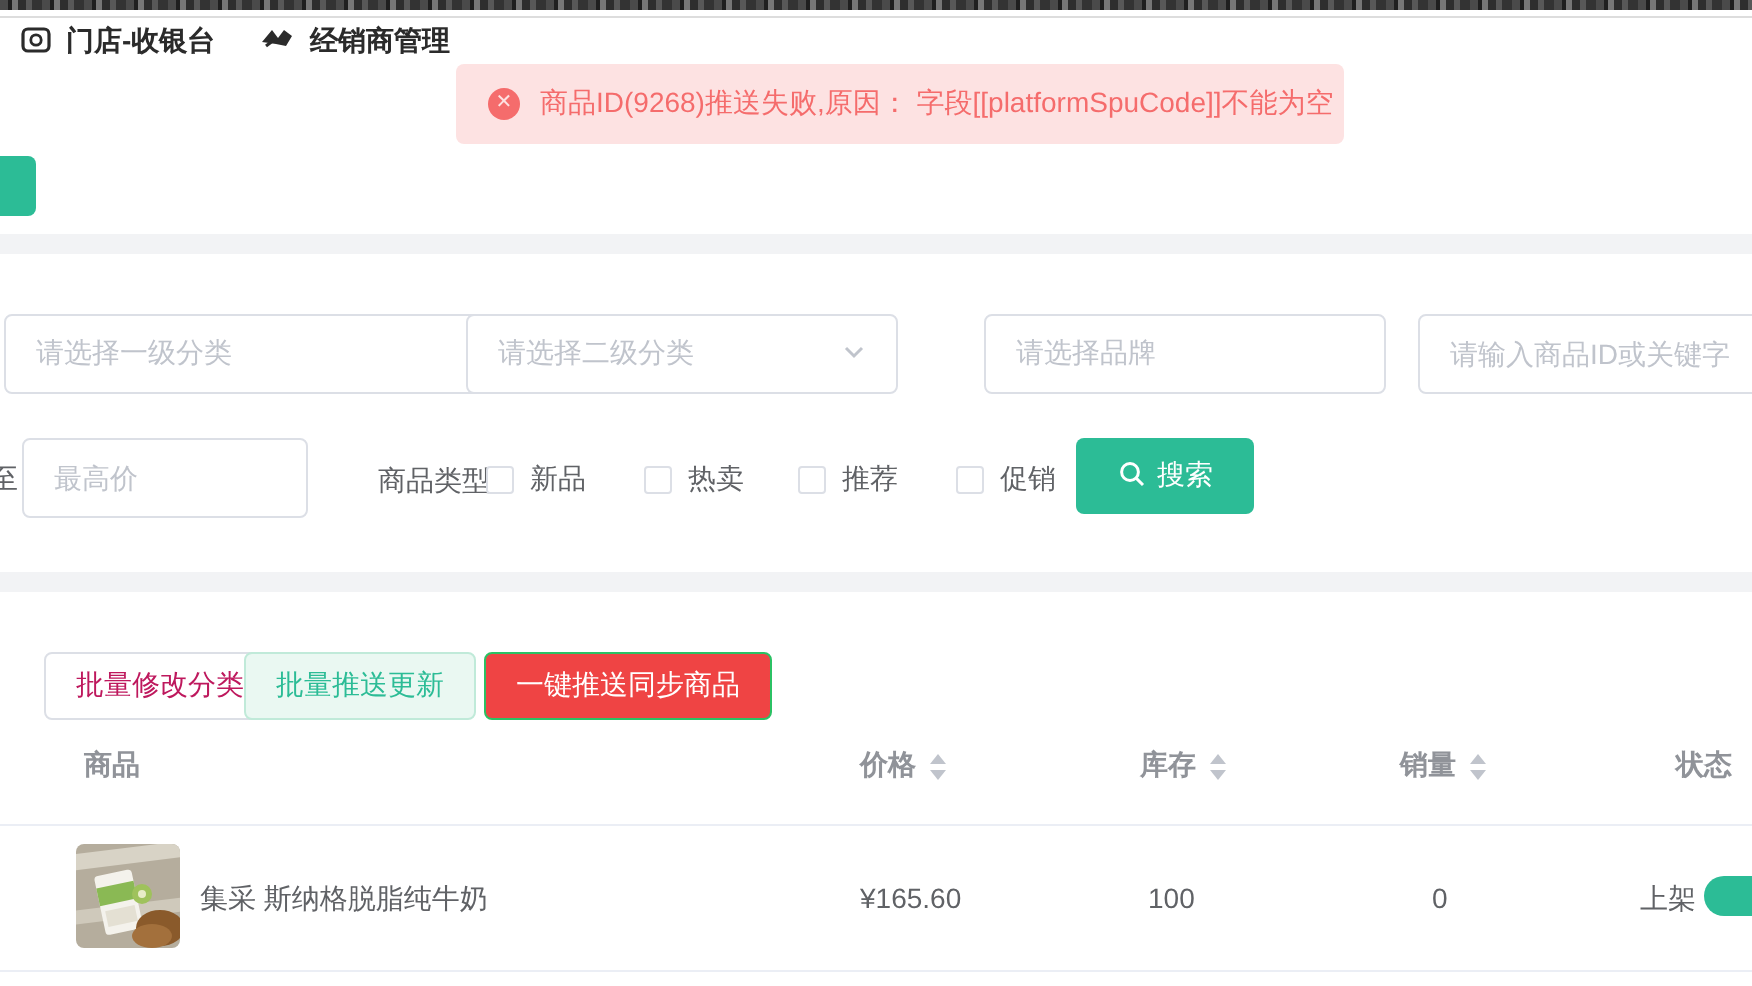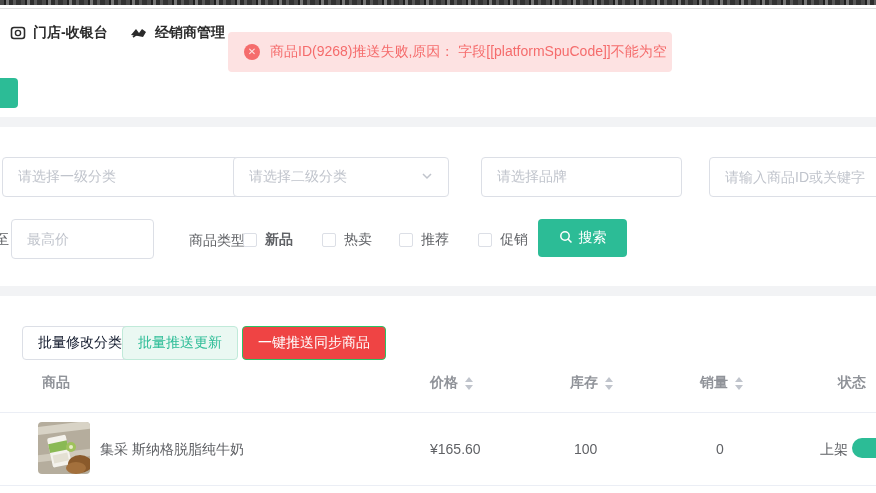--- a/index.html
+++ b/index.html
@@ -9,21 +9,21 @@
     font-family:"Liberation Sans","DejaVu Sans",sans-serif; font-size:14px; color:#303133;
   }
   
   .top-strip {
     position:absolute; left:0; top:0; width:876px; height:5px;
     background:repeating-linear-gradient(90deg,#4a4a4a 0 4px,#1f1f1f 4px 6px,#777 6px 9px,#2e2e2e 9px 13px,#585858 13px 16px,#333 16px 21px);
   }
   .top-strip-line { position:absolute; left:0; top:8px; width:876px; height:1px; background:#dddddd; }
 
   
-  .nav-item { position:absolute; top:24px; display:flex; align-items:center; gap:7px; font-weight:bold; color:#2b2b2b; cursor:pointer; }
+  .nav-item { position:absolute; top:12px; display:flex; align-items:flex-start; gap:7px; font-weight:bold; color:#2b2b2b; cursor:pointer; }
   .nav-item.first { left:10px; }
   .nav-item.second { left:130px; }
   .nav-item svg { display:block; }
 
   
   .toast {
     position:absolute; left:228px; top:32px; width:444px; height:40px;
     background:#fde2e2; border-radius:4px; display:flex; align-items:center; padding:0 16px; z-index:5;
   }
   .toast-icon {
@@ -41,46 +41,46 @@
   .band2 { top:286px; }
 
   
   .field {
     position:absolute; height:40px; border:1px solid #dcdfe6; border-radius:4px; background:#fff;
     display:flex; align-items:center; padding:0 15px; color:#c0c4cc; cursor:pointer;
   }
   .field .ph { flex:1; white-space:nowrap; overflow:hidden; }
   .sel1 { left:2px;   top:157px; width:260px; }
   .sel2 { left:233px; top:157px; width:216px; }
-  .sel3 { left:481px; top:157px; width:201px; }
+  .sel3 { left:492px; top:157px; width:201px; }
   .inp-keyword { left:709px; top:157px; width:200px; }
   input.plain {
     border:none; outline:none; width:100%; font-size:14px; color:#606266; background:transparent;
     font-family:"Liberation Sans","DejaVu Sans",sans-serif;
   }
   input.plain::placeholder { color:#c0c4cc; }
   .range-to { position:absolute; left:-5px; top:231px; color:#606266; }
   .inp-max { left:11px; top:219px; width:143px; cursor:text; }
   .type-label { position:absolute; left:189px; top:232px; color:#606266; }
   .chk { position:absolute; top:231px; display:flex; align-items:center; gap:8px; color:#606266; cursor:pointer; }
   .chk .box { width:14px; height:14px; border:1px solid #dcdfe6; border-radius:2px; background:#fff; }
-  .chk1 { left:243px;font-weight:bold; } .chk2 { left:322px; } .chk3 { left:399px; } .chk4 { left:478px; }
+  .chk1 { left:243px; } .chk2 { left:322px; } .chk3 { left:399px; } .chk4 { left:478px; }
   .search-btn {
     position:absolute; left:538px; top:219px; width:89px; height:38px; border-radius:4px;
     background:#2cbc96; color:#fff; border:none; display:flex; align-items:center; justify-content:center;
     gap:6px; font-size:14px; cursor:pointer; font-family:"Liberation Sans","DejaVu Sans",sans-serif;
   }
 
   
   .act-btn {
     position:absolute; top:326px; height:34px; border-radius:4px; font-size:14px; cursor:pointer;
     display:flex; align-items:center; justify-content:center; padding:0 15px;
     font-family:"Liberation Sans","DejaVu Sans",sans-serif;
   }
-  .act1 { left:22px;  background:#fff; border:1px solid #dcdfe6; color:#0f172a; }
+  .act1 { left:22px;  background:#fff; border:1px solid #dcdfe6; color:#be185d; }
   .act2 { left:122px; background:#eaf8f2; border:1px solid #c0ead9; color:#2cbc96; }
   .act3 { left:242px; background:#ef4444; border:1px solid #2bc164; color:#fff; }
 
   
   .th { position:absolute; top:374px; display:flex; align-items:center; gap:7px; color:#909399; font-weight:bold; }
   .th-goods  { left:42px; }
   .th-price  { left:430px; }
   .th-stock  { left:570px; }
   .th-sales  { left:700px; }
   .th-status { left:838px; }

